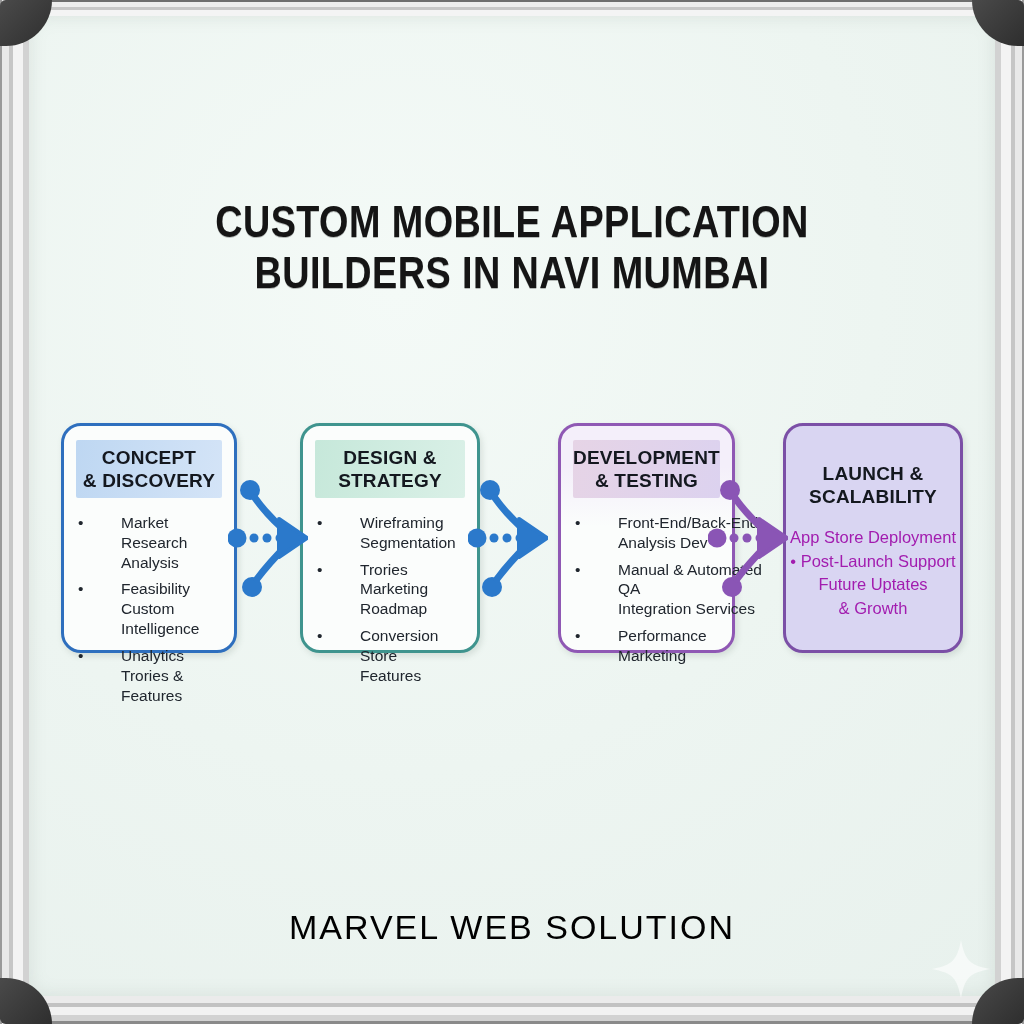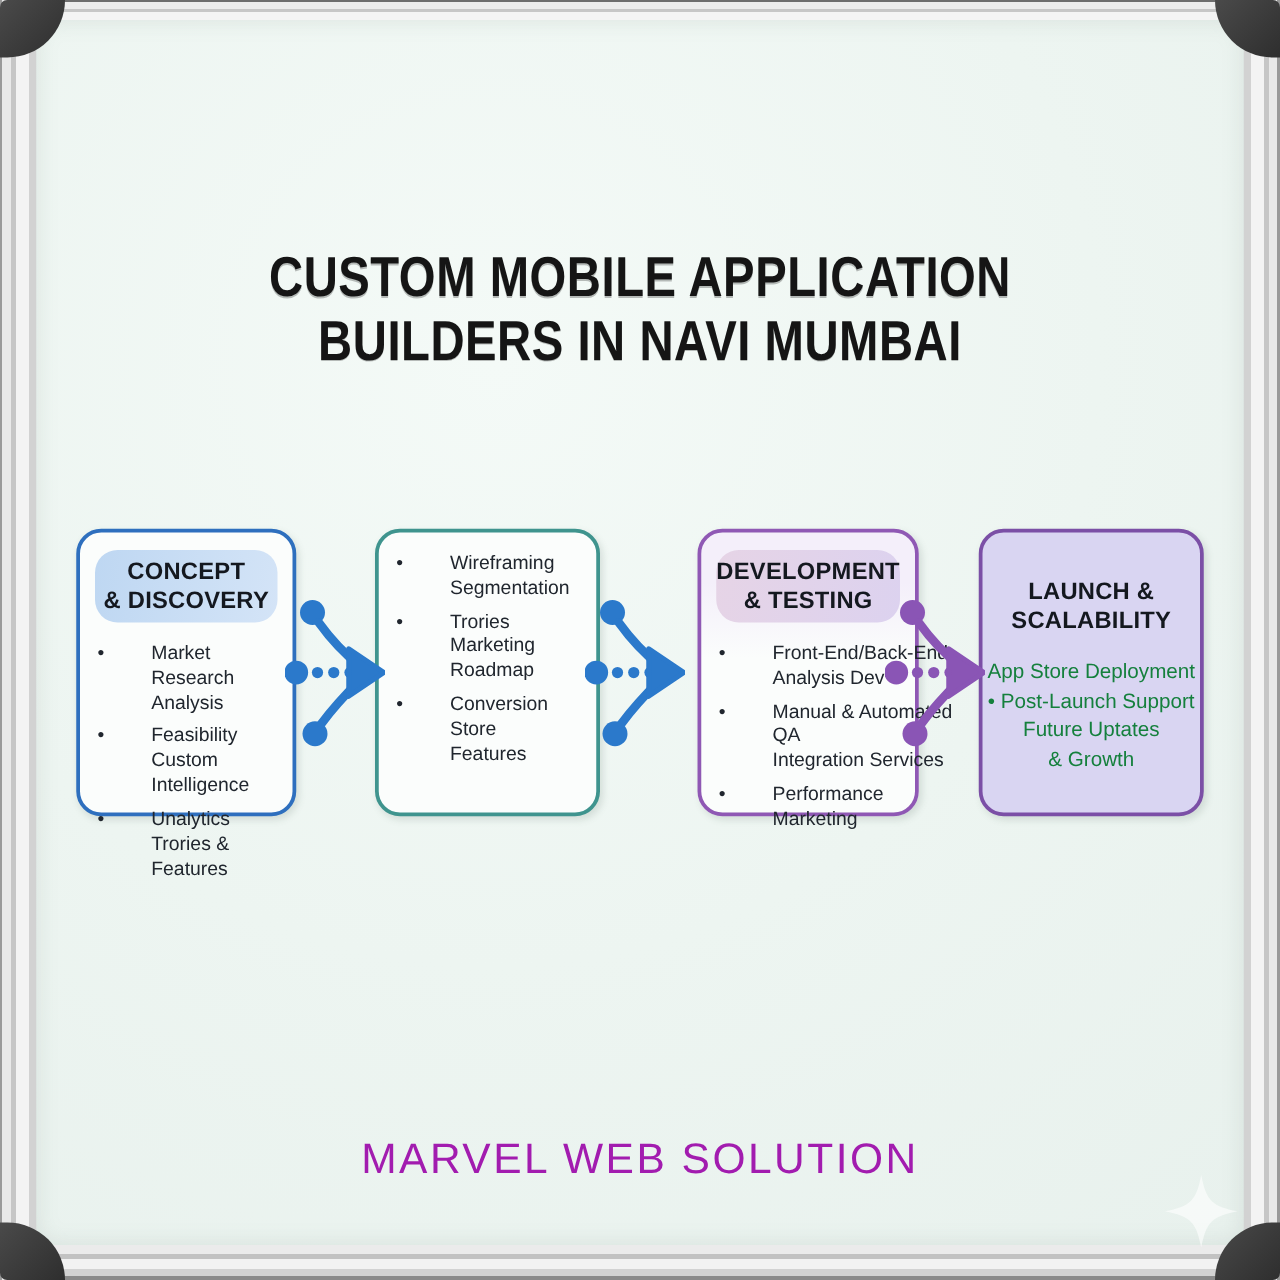--- a/index.html
+++ b/index.html
@@ -40,47 +40,47 @@
 
   
   .step{position:absolute;top:423px;height:230px;z-index:4;box-sizing:border-box;
     background:#fbfdfc;border-radius:20px;border:3.5px solid #888;
     box-shadow:2px 3px 6px rgba(90,110,100,.18);}
   .step1{left:61px;width:176px;border-color:#2e6fbe;}
   .step2{left:300px;width:180px;border-color:#3f948e;}
   .step3{left:558px;width:177px;border-color:#8f58b4;background:linear-gradient(#f4effa 0 18%,#fbfdfc 45%);}
   .step4{left:783px;width:180px;border-color:#7b4fa6;background:#d9d5f2;}
 
-  .chip{margin:14px 12px 0 12px;height:58px;border-radius:18px;
+  .chip{margin:14px 12px 0 12px;height:58px;border-radius:2px;
     display:flex;align-items:center;justify-content:center;}
   .step1 .chip{background:linear-gradient(100deg,#bed7f2,#d4e4f7);}
   .step2 .chip{background:linear-gradient(100deg,#c6e8da,#daf0e7);}
   .step3 .chip{background:linear-gradient(100deg,#e6d4e6,#dcd2ef);}
   .step-title{font-size:19px;line-height:1.22;font-weight:700;color:#14181f;
     text-align:center;white-space:pre-line;letter-spacing:.2px;}
   .step4 .flat-title{margin-top:36px;display:flex;justify-content:center;}
 
   .bullets{list-style:none;margin:15px 6px 0 14px;padding:0;}
   .bullets li{position:relative;padding-left:15px;margin-bottom:7px;
     font-size:15.5px;line-height:1.28;color:#20262e;}
   .bullets li::before{content:"•";position:absolute;left:0;top:0;color:#20262e;}
   .bullets li span{white-space:pre-line;display:inline-block;margin-left:28px;}
   .step3 .bullets{margin-right:-30px;}           
   .flat-body{margin-top:18px;text-align:center;font-size:16.5px;line-height:1.42;
-    color:#15803d;white-space:pre-line;}
+    color:#a21caf;white-space:pre-line;}
 
   
   .arrow{position:absolute;top:476px;width:80px;height:125px;z-index:5;}
   .arrow-1{left:228px;color:#2b79cb;}
   .arrow-2{left:468px;color:#2b79cb;}
   .arrow-3{left:708px;color:#8a55b5;}
 
   
   .brand-footer{position:absolute;left:0;top:908px;width:1024px;z-index:4;
-    text-align:center;font-size:34px;letter-spacing:2px;color:#a21caf;font-weight:400;}
+    text-align:center;font-size:34px;letter-spacing:2px;color:#000000;font-weight:400;}
 
   .sparkle{position:absolute;left:930px;top:938px;z-index:4;opacity:.8;}
 </style>
 </head>
 <body>
 
 <div class="stage">
 
   <div class="rail rail-top"></div>
   <div class="rail rail-bottom"></div>
@@ -106,20 +106,24 @@
       <li><span>Market Research
 Analysis</span></li>
       <li><span>Feasibility Custom
 Intelligence</span></li>
       <li><span>Unalytics Trories &amp;
 Features</span></li>
     </ul>
   </section>
 
   <section class="step step2">
+    <div class="chip">
+      <div class="step-title">DESIGN &amp;
+STRATEGY</div>
+    </div>
     <ul class="bullets">
       <li><span>Wireframing
 Segmentation</span></li>
       <li><span>Trories Marketing
 Roadmap</span></li>
       <li><span>Conversion Store
 Features</span></li>
     </ul>
   </section>
 

